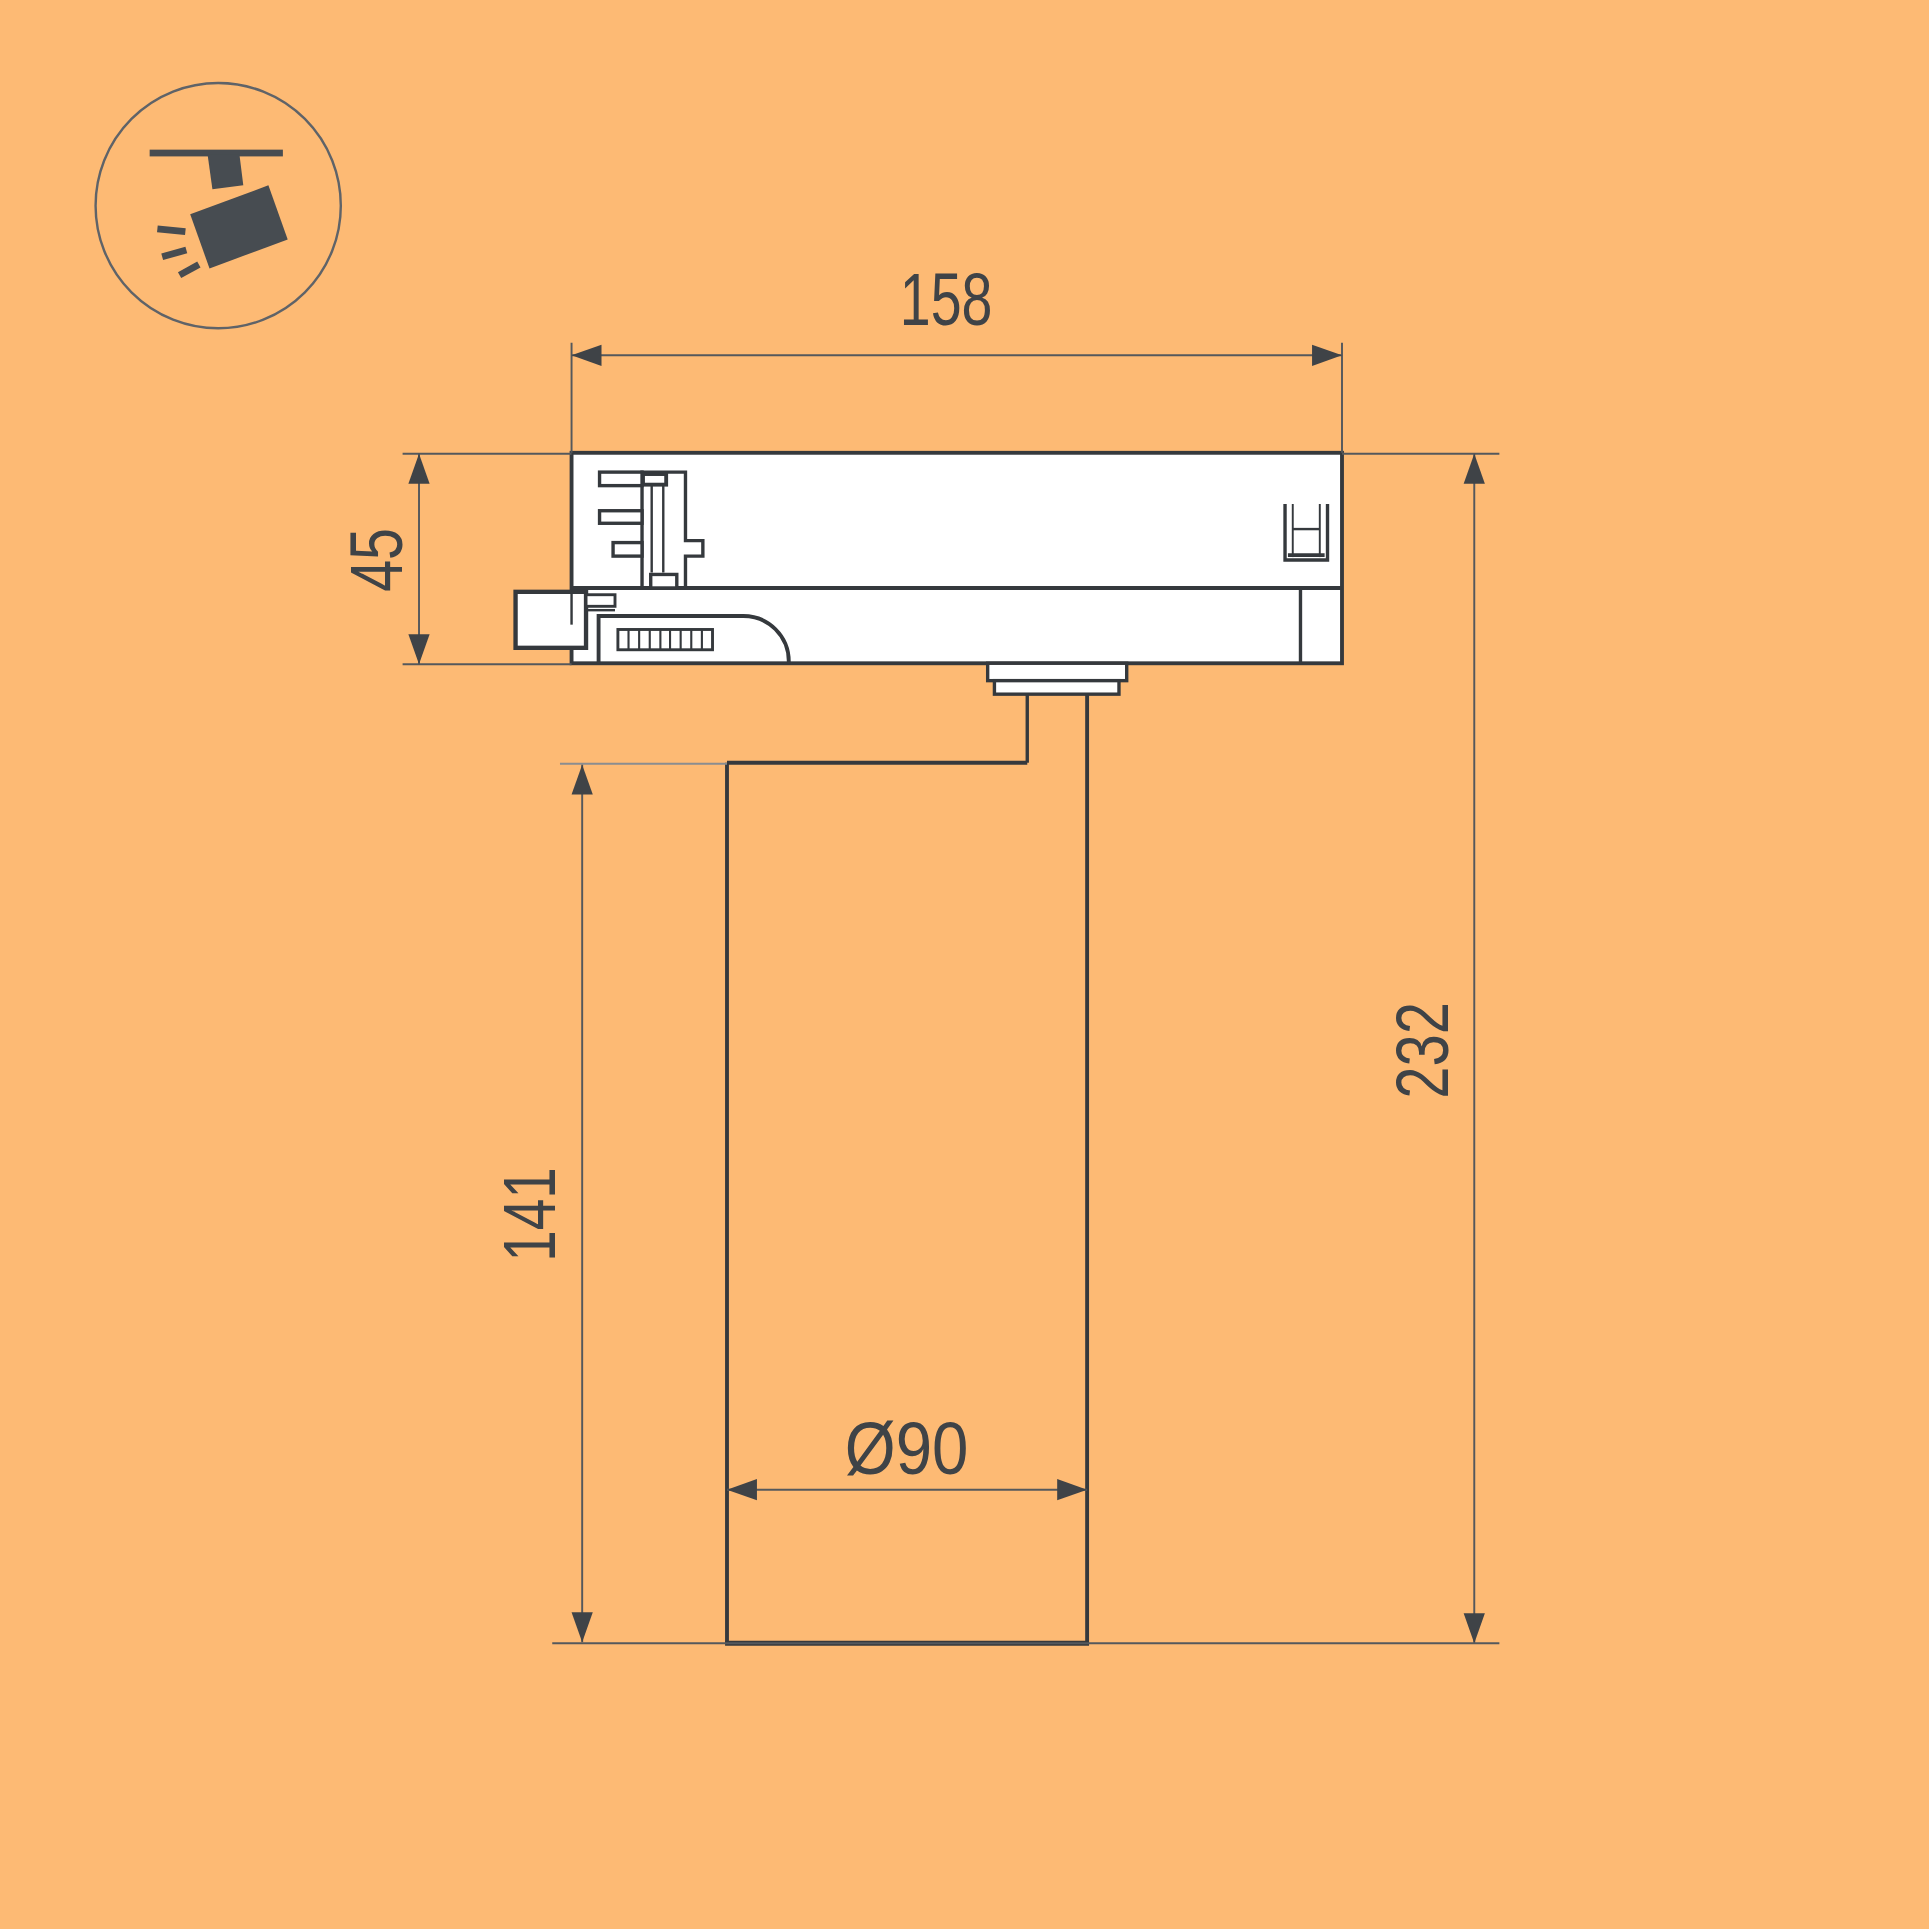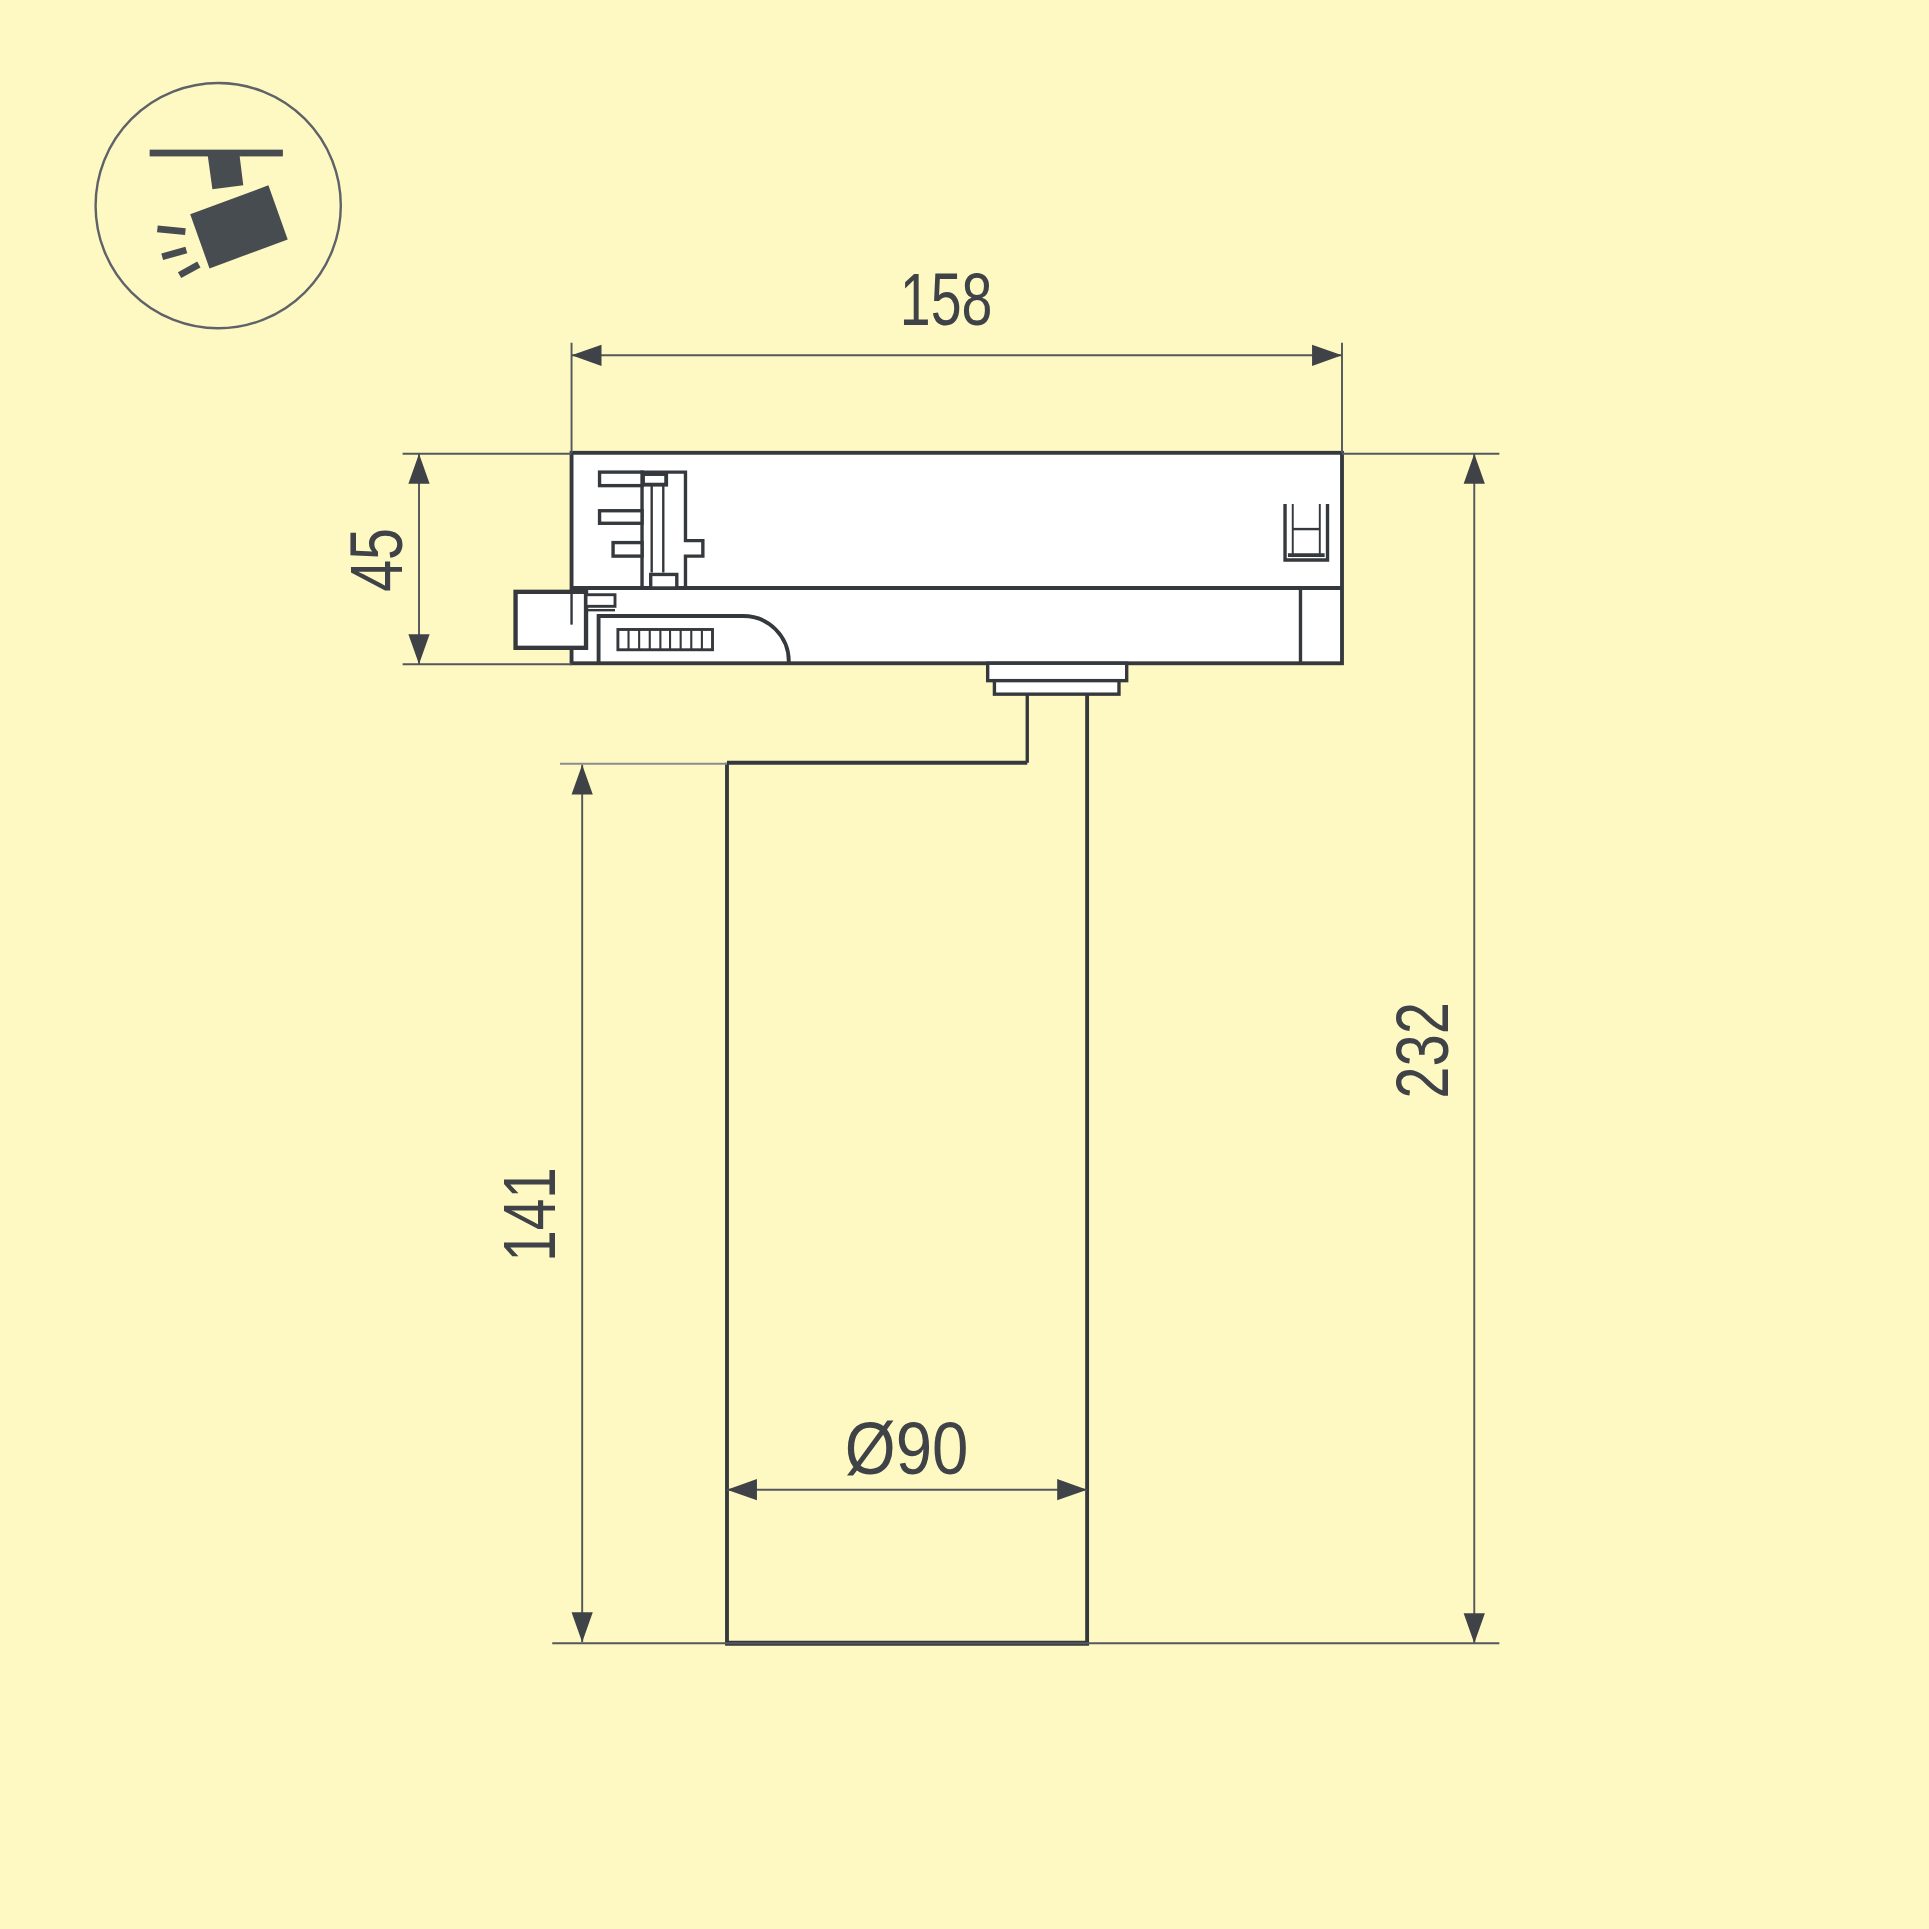--- a/index.html
+++ b/index.html
@@ -1,19 +1,19 @@
 <!DOCTYPE html>
 <html><head>
 <meta charset="utf-8">
 <style>
   html,body{margin:0;padding:0;background:#ffffff;}
   .canvas{
     position:relative;
     width:1929px;height:1929px;
-    background:#fef9c3;
+    background:#fdba74;
     overflow:hidden;
     font-family:"Liberation Sans", sans-serif;
     text-align:center;
   }
   svg{display:block;}
   .outline{stroke:#35393d;fill:none;}
   .outline-fill{stroke:#35393d;fill:#ffffff;}
   .dimline{stroke:#54585c;stroke-width:2;fill:none;}
   .extlight{stroke:#8a8d90;stroke-width:2;fill:none;}
   .arrow{fill:#3f4347;stroke:none;}

